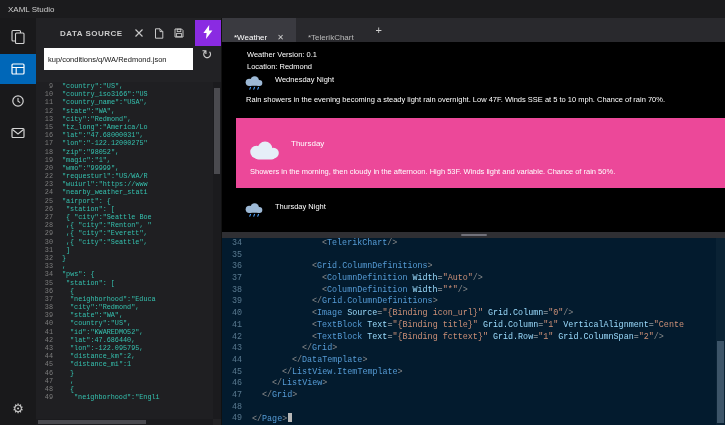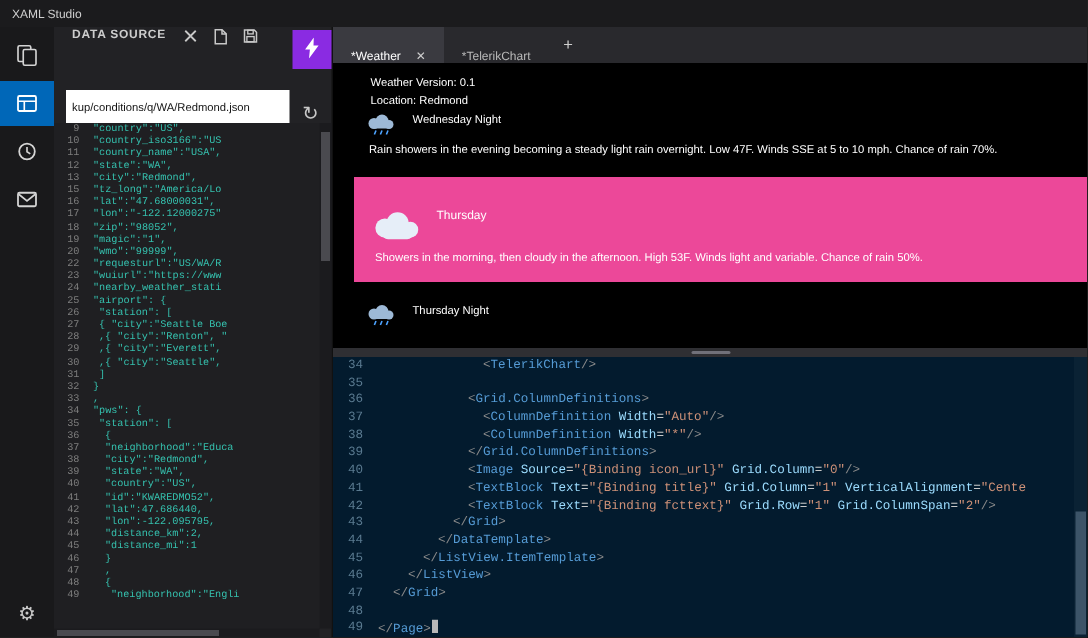--- a/index.html
+++ b/index.html
@@ -12,26 +12,26 @@
 
   
   .activitybar{position:absolute;left:0;top:18px;width:36px;height:407px;background:#19191b;display:flex;flex-direction:column;align-items:center;padding-top:4px}
   .ab-item{width:36px;height:30px;display:flex;align-items:center;justify-content:center;margin-bottom:2px}
   .ab-item.active{background:#0067B8}
   .ab-spacer{flex:1}
   .ab-gear{margin-bottom:10px;font-size:13px;color:#c8c8c8;line-height:1}
 
   
   .panel{position:absolute;left:36px;top:18px;width:186px;height:407px;background:#222225;border-right:1px solid #111}
-  .panel-header{position:absolute;left:4px;top:0;right:0;height:30px;display:flex;align-items:flex-start;padding:0 0 0 8px}
+  .panel-header{position:absolute;left:16px;top:0;right:0;height:30px;display:flex;align-items:center;padding:0 0 0 8px}
   .panel-title{font-size:8px;font-weight:bold;letter-spacing:.5px;color:#cccccc}
   .ph-icons{display:flex;gap:8px;margin-left:10px;align-items:center}
   .ph-icon{width:12px;height:12px;display:flex;align-items:center;justify-content:center}
   .bolt-btn{position:absolute;right:0;top:2px;width:26px;height:26px;background:#8A2BE2;display:flex;align-items:center;justify-content:center;border:none;cursor:pointer}
-  .url-row{position:absolute;left:0;top:30px;right:0;height:34px;display:flex;align-items:flex-end;padding:0 6px 0 8px;gap:6px}
+  .url-row{position:absolute;left:0;top:30px;right:0;height:34px;display:flex;align-items:flex-start;padding:0 6px 0 8px;gap:6px}
   .url-input{flex:1;height:22px;background:#fff;color:#141414;border:none;font-size:7.5px;padding:0 4px;font-family:"Liberation Sans",sans-serif;min-width:0}
   .refresh{font-size:13px;color:#c8c8c8;width:16px;text-align:center;line-height:1}
   .tree{position:absolute;left:0;top:64px;right:8px;bottom:6px;overflow:hidden;font-family:"Liberation Mono",monospace;font-size:6.8px;line-height:8.2px;background:#1f1f22}
   .tl{display:flex;height:8.2px;white-space:pre}
   .tn{width:22px;text-align:right;padding-right:5px;color:#7d7d7d;flex:none}
   .tt{color:#35C0AE;overflow:hidden;flex:1}
   .panel-vscroll{position:absolute;right:0;top:64px;width:8px;bottom:6px;background:#1b1b1e}
   .panel-vscroll .thumb{position:absolute;left:1px;right:1px;top:6px;height:86px;background:#4a4a4f}
   .panel-hscroll{position:absolute;left:0;bottom:0;height:6px;right:8px;background:#1b1b1e}
   .panel-hscroll .thumb{position:absolute;top:1px;bottom:1px;left:2px;width:108px;background:#4a4a4f}

